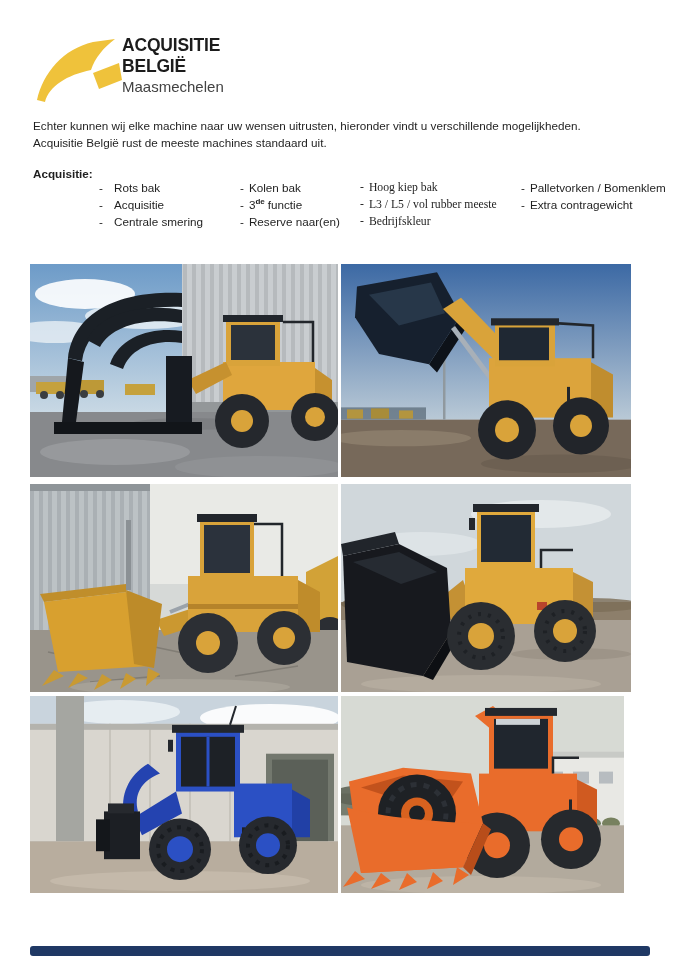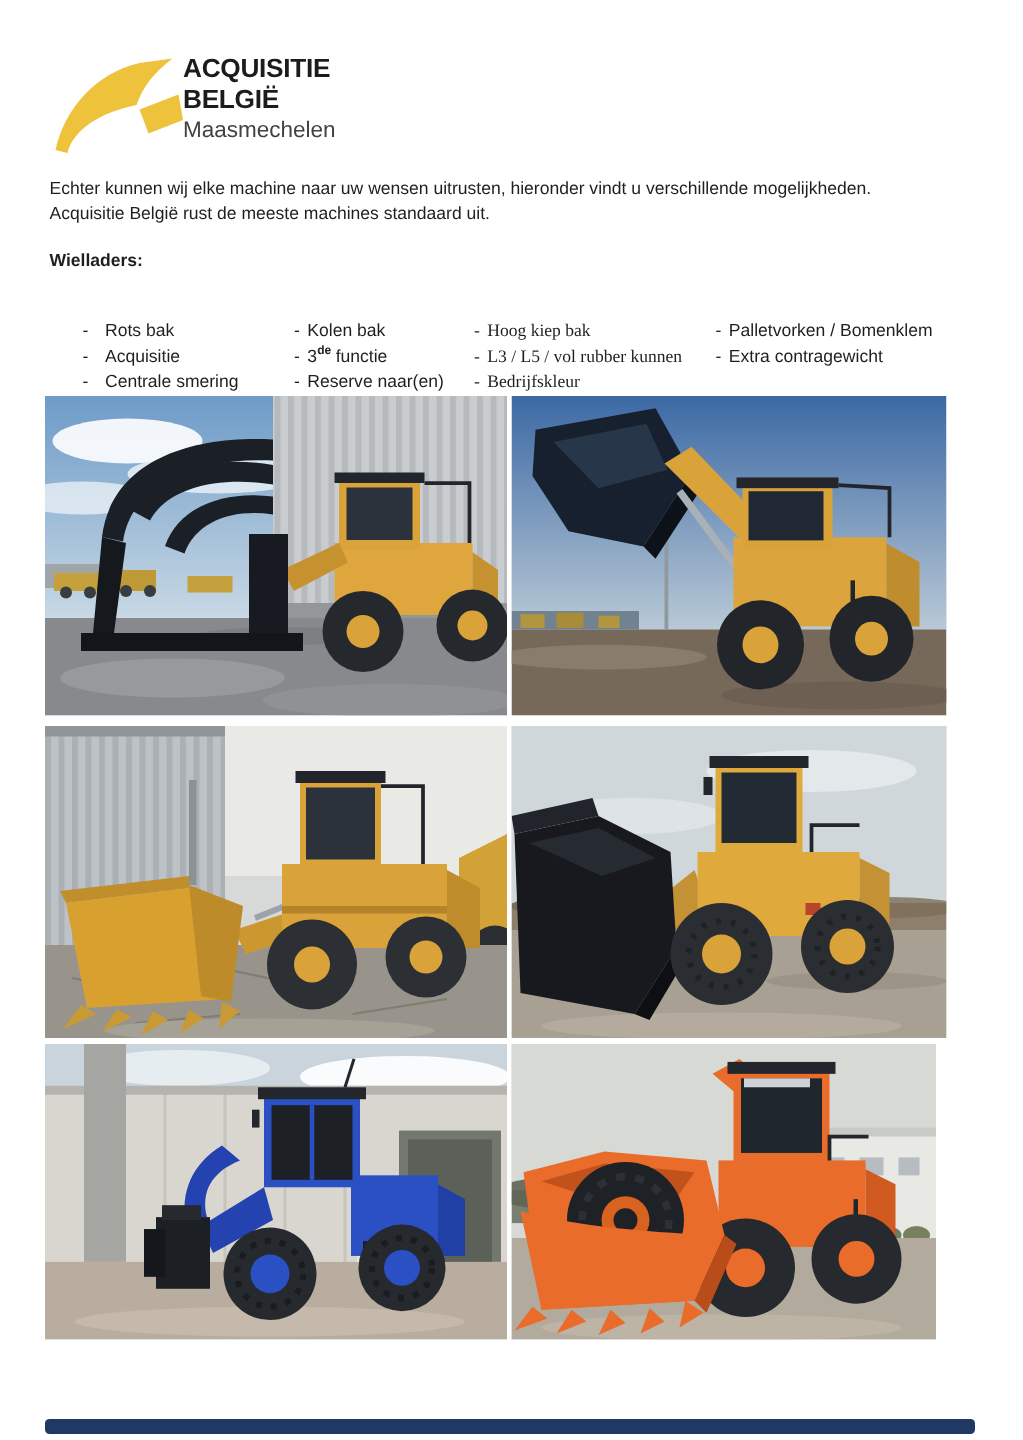--- a/index.html
+++ b/index.html
@@ -10,21 +10,21 @@
   
   .logo{position:absolute;left:36px;top:30px;width:260px;height:78px;}
   .logo-swoosh{position:absolute;left:0;top:9px;width:86px;height:63px;}
   .logo-text{position:absolute;left:86px;top:5px;line-height:21px;}
   .logo-l1,.logo-l2{font-size:17.5px;font-weight:700;color:#1c1c1c;letter-spacing:-0.2px;}
   .logo-l3{font-size:15px;font-weight:400;color:#424242;line-height:20px;}
   
   .intro{position:absolute;left:33px;top:117px;width:630px;font-size:11.7px;line-height:17px;}
   .heading{position:absolute;left:33px;top:167px;font-size:11.7px;font-weight:700;}
   
-  .opts{position:absolute;top:212px;font-size:11.7px;line-height:17.2px;white-space:nowrap;}
+  .opts{position:absolute;top:179px;font-size:11.7px;line-height:17.2px;white-space:nowrap;margin-left:44px;}
   .opts .row{height:17.2px;}
   .c1{left:55px;}
   .c1 .dash{display:inline-block;width:15px;}
   .c2{left:196px;}
   .c3{left:316px;font-family:Liberation Serif, serif;}
   .c4{left:477px;}
   .dash2{margin-right:5px;}
   sup.sp{font-size:8px;vertical-align:super;line-height:0;font-weight:bold;}
   .rest{margin-left:3px;}
   
@@ -52,37 +52,37 @@
     <div class="logo-l2">BELGIË</div>
     <div class="logo-l3">Maasmechelen</div>
   </div>
 </div>
 
 <div class="intro">
   <div>Echter kunnen wij elke machine naar uw wensen uitrusten, hieronder vindt u verschillende mogelijkheden.</div>
   <div>Acquisitie België rust de meeste machines standaard uit.</div>
 </div>
 
-<div class="heading">Wielladers:</div>
+<div class="heading">Acquisitie:</div>
 
 <div class="opts c1">
   <div class="row"><span class="dash">-</span><span>Rots bak</span></div>
   <div class="row"><span class="dash">-</span><span>Acquisitie</span></div>
   <div class="row"><span class="dash">-</span><span>Centrale smering</span></div>
 </div>
 
 <div class="opts c2">
   <div class="row"><span class="dash2">-</span><span>Kolen bak</span></div>
   <div class="row"><span class="dash2">-</span><span>3</span><sup class="sp">de</sup><span class="rest">functie</span></div>
   <div class="row"><span class="dash2">-</span><span>Reserve naar(en)</span></div>
 </div>
 
 <div class="opts c3">
   <div class="row"><span class="dash2">-</span><span>Hoog kiep bak</span></div>
-  <div class="row"><span class="dash2">-</span><span>L3 / L5 / vol rubber kunnen</span></div>
+  <div class="row"><span class="dash2">-</span><span>L3 / L5 / vol rubber meeste</span></div>
   <div class="row"><span class="dash2">-</span><span>Bedrijfskleur</span></div>
 </div>
 
 <div class="opts c4">
   <div class="row"><span class="dash2">-</span><span>Palletvorken / Bomenklem</span></div>
   <div class="row"><span class="dash2">-</span><span>Extra contragewicht</span></div>
 </div>
 
 <div class="photo ph1">
 <svg viewBox="0 0 308 213" preserveAspectRatio="none">

